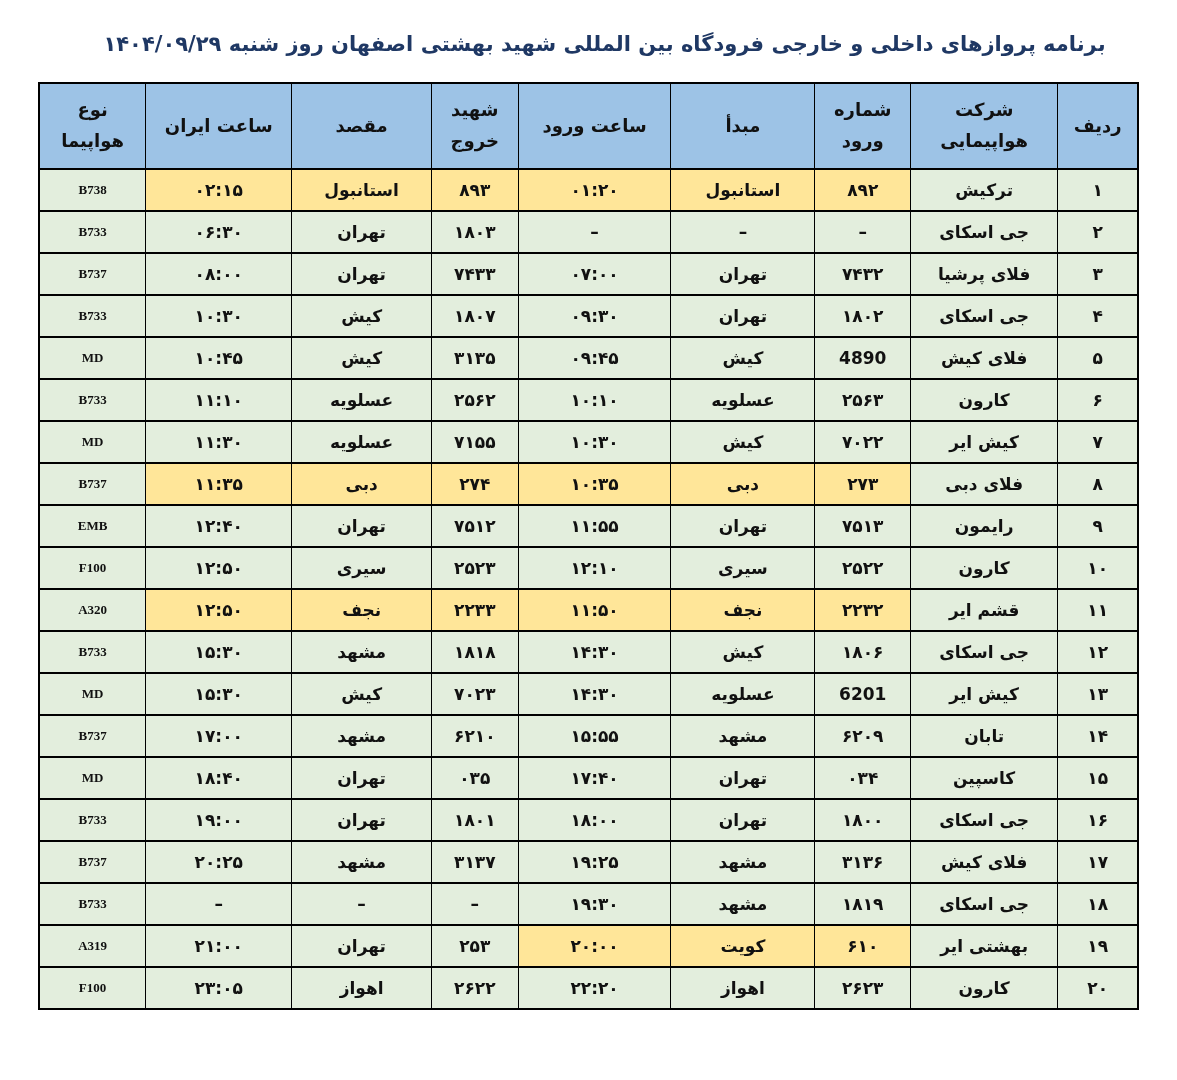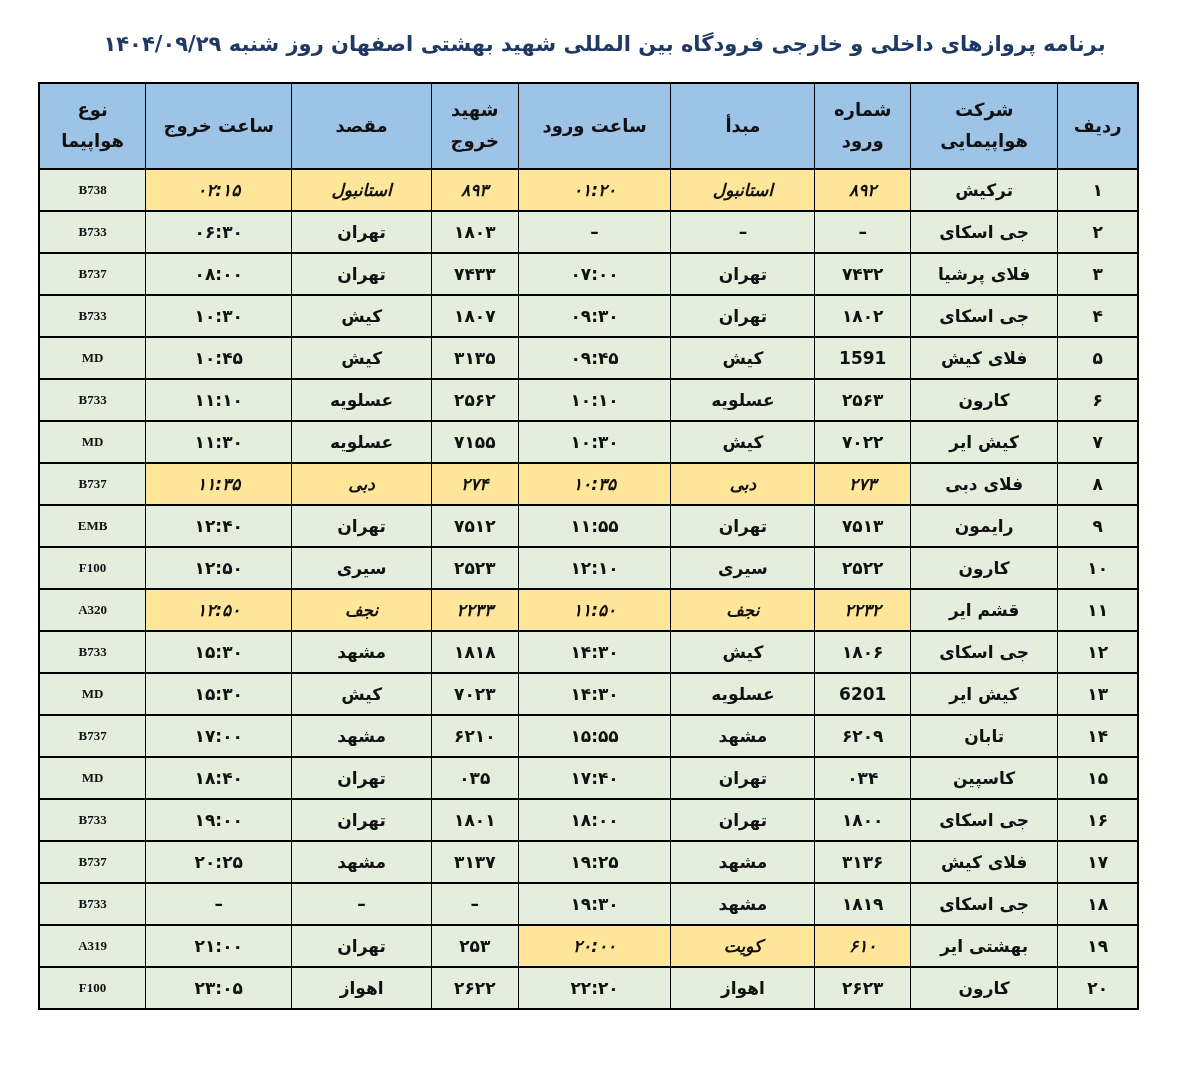--- a/index.html
+++ b/index.html
@@ -57,21 +57,21 @@
     text-align: center;
     vertical-align: middle;
     padding: 0 4px;
     border-left: 1.5px solid var(--border-color);
     border-right: 1.5px solid var(--border-color);
     border-top: 2.5px solid var(--border-color);
     border-bottom: 2.5px solid var(--border-color);
     white-space: nowrap;
     overflow: hidden;
   }
-  table.flights td.hl { background: var(--highlight-bg); font-style: italic; }
+  table.flights td.hl { background: var(--highlight-bg); }
   table.flights td.latin {
     font-family: "Liberation Serif", serif;
     font-size: 13px;
     direction: ltr;
   }
 </style>
 </head>
 <body>
 
 <div class="title">برنامه پروازهای داخلی و خارجی فرودگاه بین المللی شهید بهشتی اصفهان روز شنبه ۱۴۰۴/۰۹/۲۹</div>
@@ -90,21 +90,21 @@
   </colgroup>
   <thead>
     <tr>
       <th>ردیف</th>
       <th>شرکت هواپیمایی</th>
       <th>شماره ورود</th>
       <th>مبدأ</th>
       <th>ساعت ورود</th>
       <th>شهید خروج</th>
       <th>مقصد</th>
-      <th>ساعت خروج</th>
+      <th>ساعت ایران</th>
       <th>نوع هواپیما</th>
     </tr>
   </thead>
   <tbody id="flight-rows">
       <tr>
         <td>۱</td>
         <td>ترکیش</td>
         <td class="hl">۸۹۲</td>
         <td class="hl">استانبول</td>
         <td class="hl">۰۱:۲۰</td>
@@ -142,21 +142,21 @@
         <td>تهران</td>
         <td>۰۹:۳۰</td>
         <td>۱۸۰۷</td>
         <td>کیش</td>
         <td>۱۰:۳۰</td>
         <td class="latin">B733</td>
       </tr>
       <tr>
         <td>۵</td>
         <td>فلای کیش</td>
-        <td>1591</td>
+        <td>4890</td>
         <td>کیش</td>
         <td>۰۹:۴۵</td>
         <td>۳۱۳۵</td>
         <td>کیش</td>
         <td>۱۰:۴۵</td>
         <td class="latin">MD</td>
       </tr>
       <tr>
         <td>۶</td>
         <td>کارون</td>

